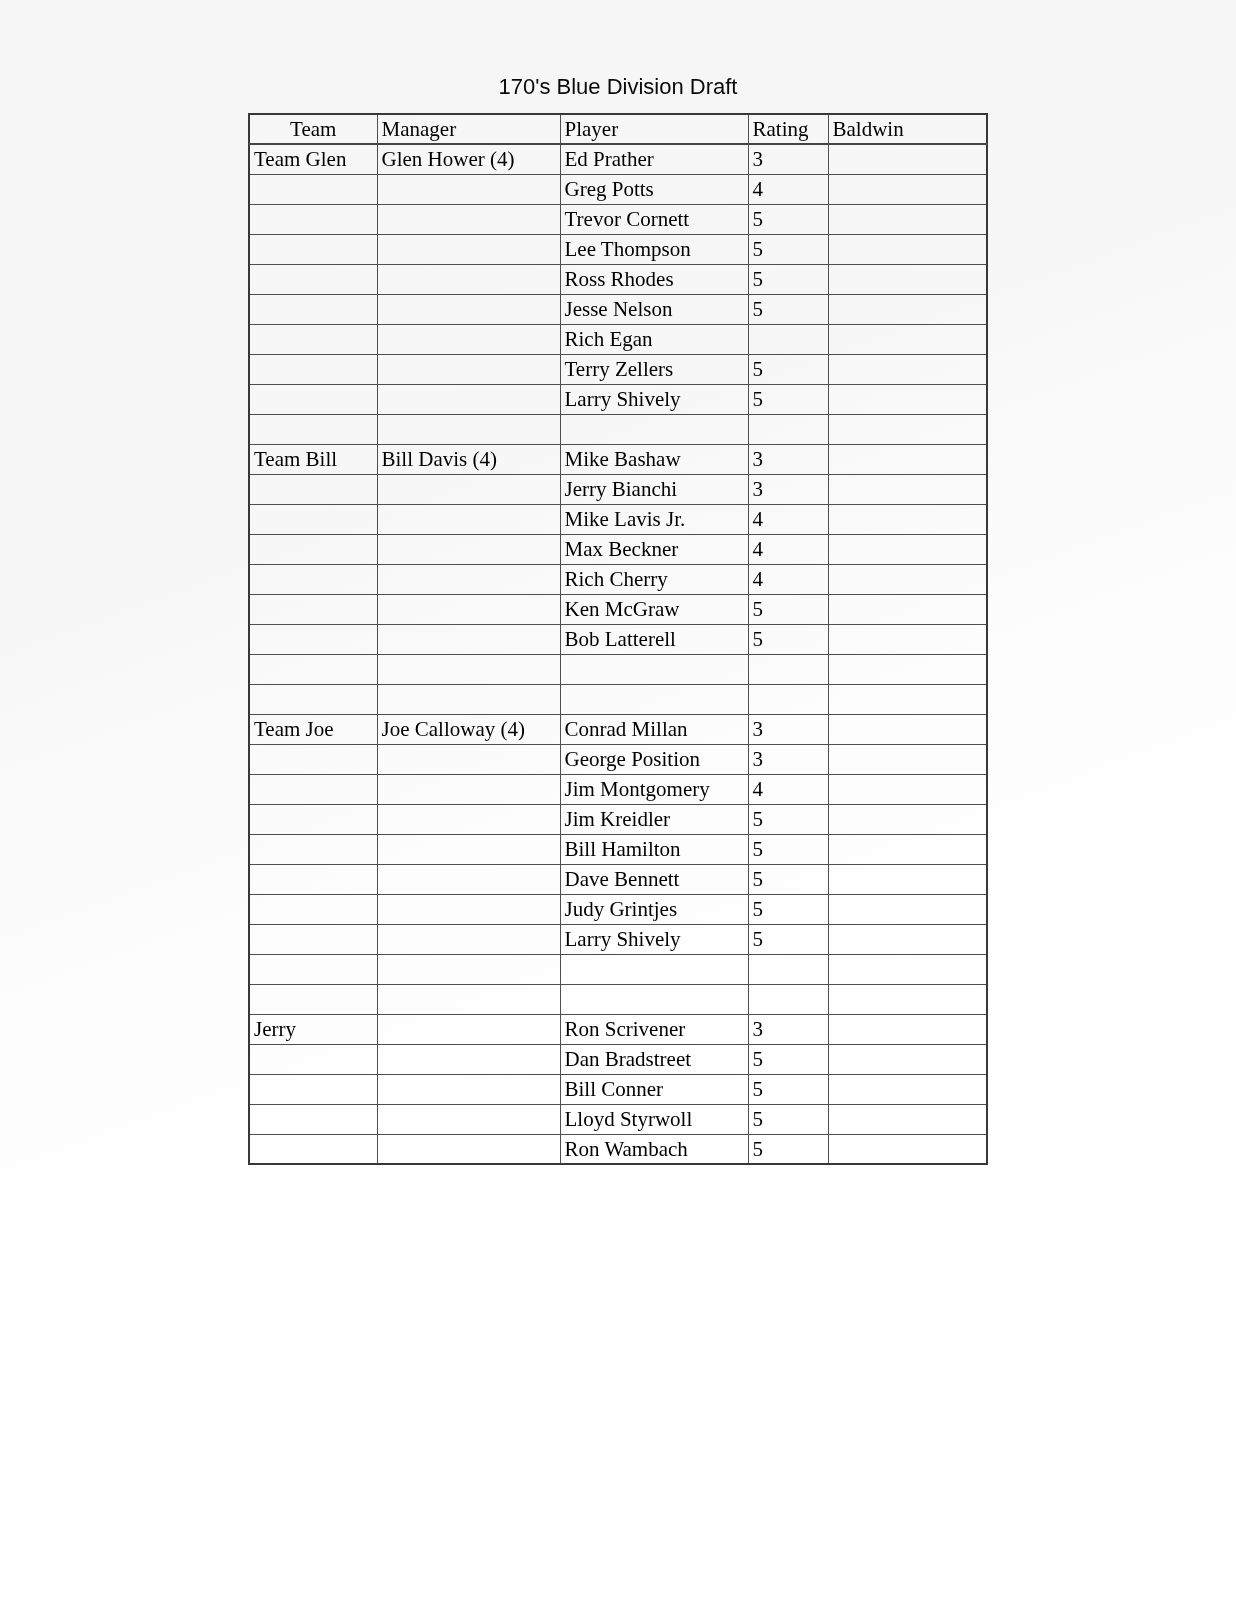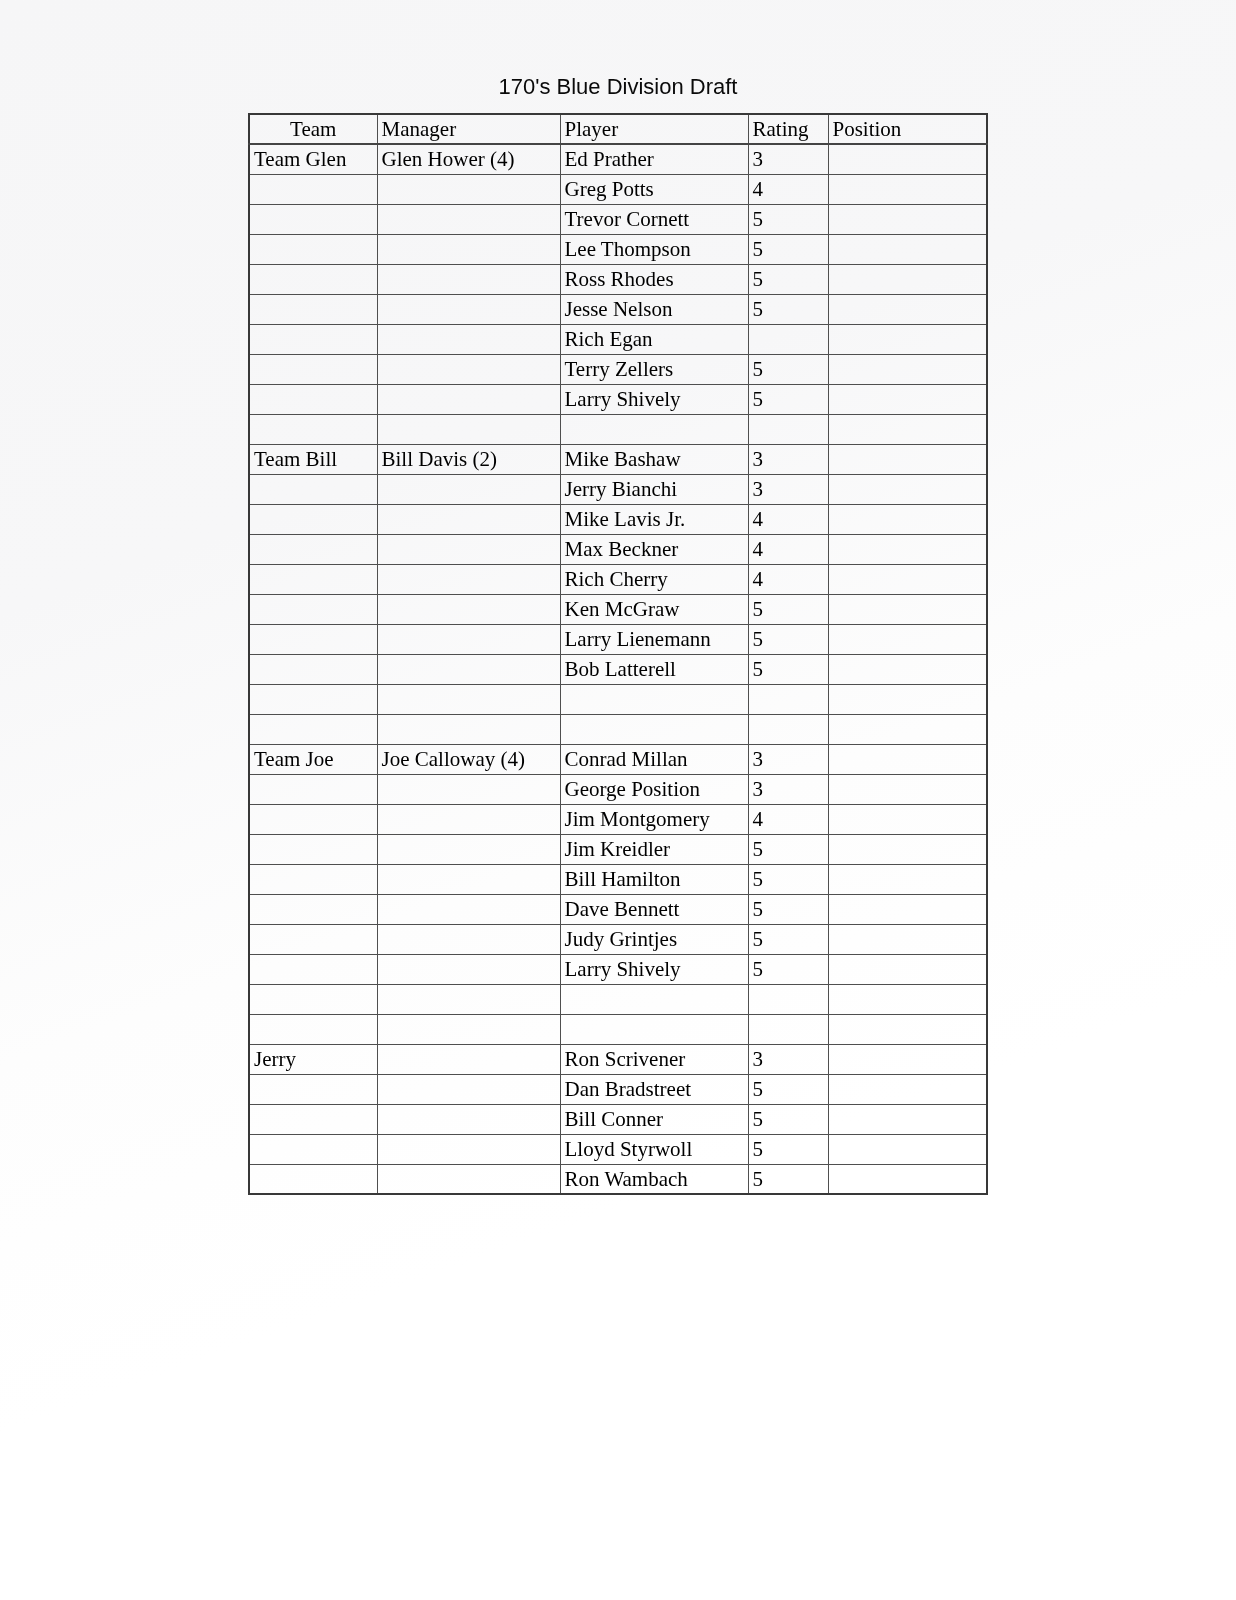--- a/index.html
+++ b/index.html
@@ -72,21 +72,21 @@
       <col class="col-player">
       <col class="col-rating">
       <col class="col-position">
     </colgroup>
     <thead>
       <tr>
         <th class="c-center">Team</th>
         <th class="c-left">Manager</th>
         <th class="c-left">Player</th>
         <th class="c-left">Rating</th>
-        <th class="c-left">Position</th>
+        <th class="c-left">Baldwin</th>
       </tr>
     </thead>
     <tbody id="rows">
         <tr>
           <td class="cell-team">Team Glen</td>
           <td class="cell-manager c-left">Glen Hower (4)</td>
           <td class="cell-player c-left">Ed Prather</td>
           <td class="cell-rating c-center">3</td>
           <td class="cell-position c-left"></td>
         </tr>
@@ -148,21 +148,21 @@
         </tr>
         <tr>
           <td class="cell-team"></td>
           <td class="cell-manager c-left"></td>
           <td class="cell-player c-left"></td>
           <td class="cell-rating c-center"></td>
           <td class="cell-position c-left"></td>
         </tr>
         <tr>
           <td class="cell-team">Team Bill</td>
-          <td class="cell-manager c-left">Bill Davis (2)</td>
+          <td class="cell-manager c-left">Bill Davis (4)</td>
           <td class="cell-player c-left">Mike Bashaw</td>
           <td class="cell-rating c-center">3</td>
           <td class="cell-position c-left"></td>
         </tr>
         <tr>
           <td class="cell-team"></td>
           <td class="cell-manager c-left"></td>
           <td class="cell-player c-left">Jerry Bianchi</td>
           <td class="cell-rating c-center">3</td>
           <td class="cell-position c-left"></td>
@@ -185,27 +185,20 @@
           <td class="cell-team"></td>
           <td class="cell-manager c-left"></td>
           <td class="cell-player c-left">Rich Cherry</td>
           <td class="cell-rating c-center">4</td>
           <td class="cell-position c-left"></td>
         </tr>
         <tr>
           <td class="cell-team"></td>
           <td class="cell-manager c-left"></td>
           <td class="cell-player c-left">Ken McGraw</td>
-          <td class="cell-rating c-center">5</td>
-          <td class="cell-position c-left"></td>
-        </tr>
-        <tr>
-          <td class="cell-team"></td>
-          <td class="cell-manager c-left"></td>
-          <td class="cell-player c-left">Larry Lienemann</td>
           <td class="cell-rating c-center">5</td>
           <td class="cell-position c-left"></td>
         </tr>
         <tr>
           <td class="cell-team"></td>
           <td class="cell-manager c-left"></td>
           <td class="cell-player c-left">Bob Latterell</td>
           <td class="cell-rating c-center">5</td>
           <td class="cell-position c-left"></td>
         </tr>

